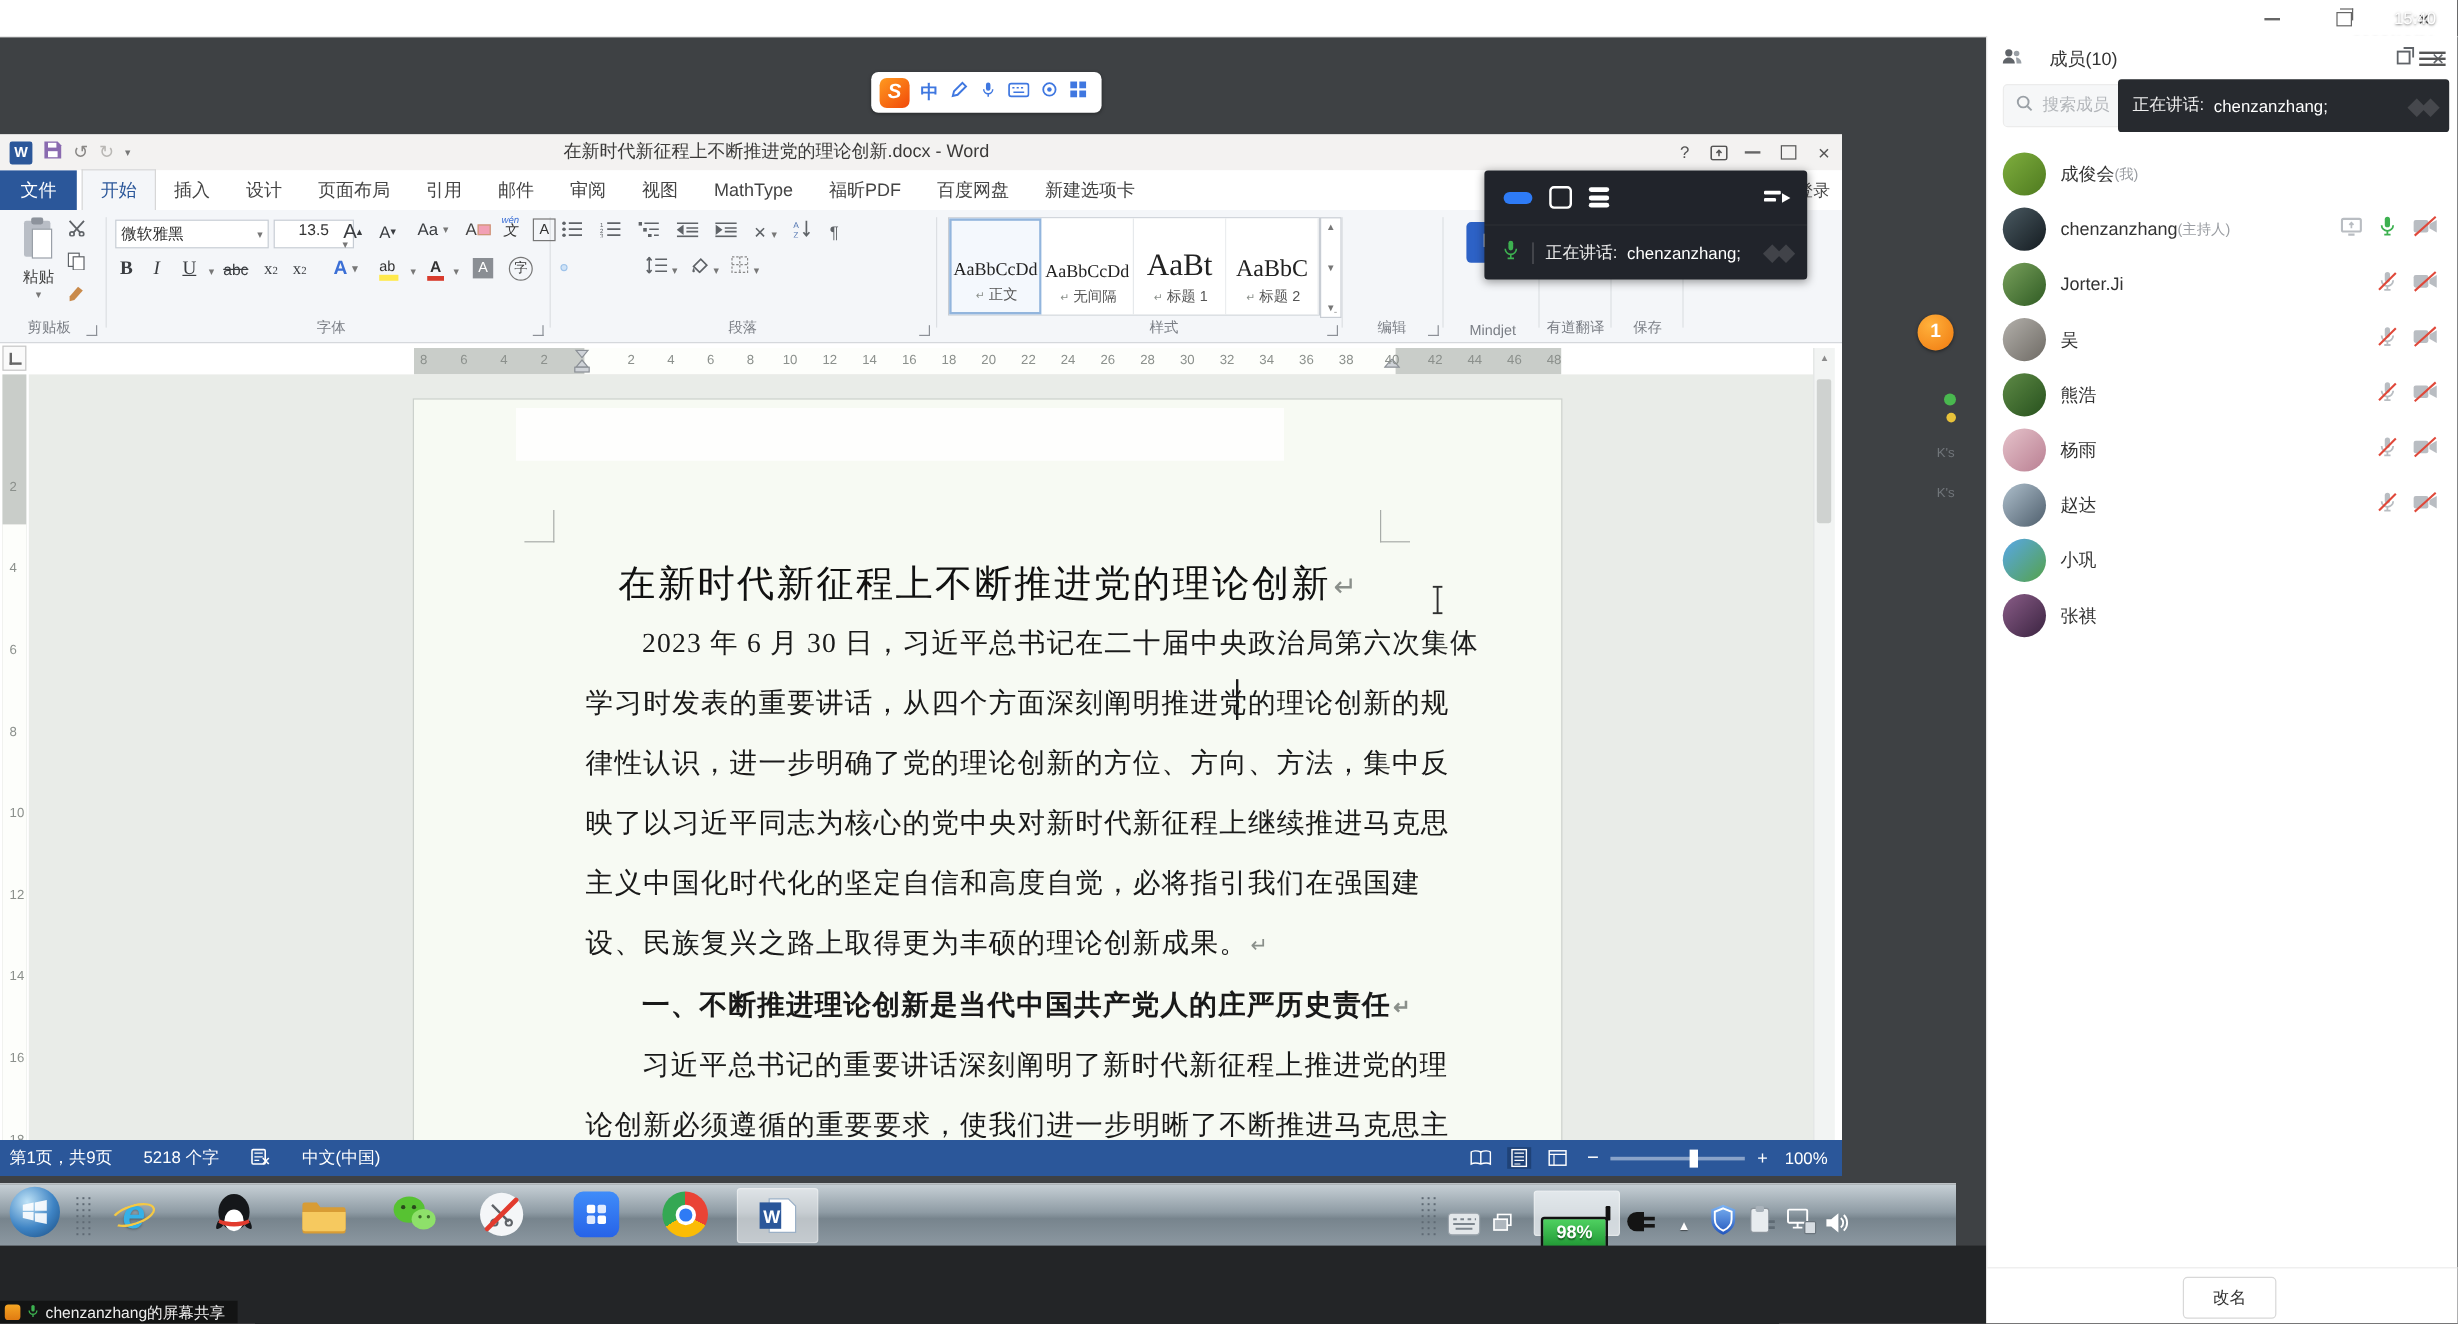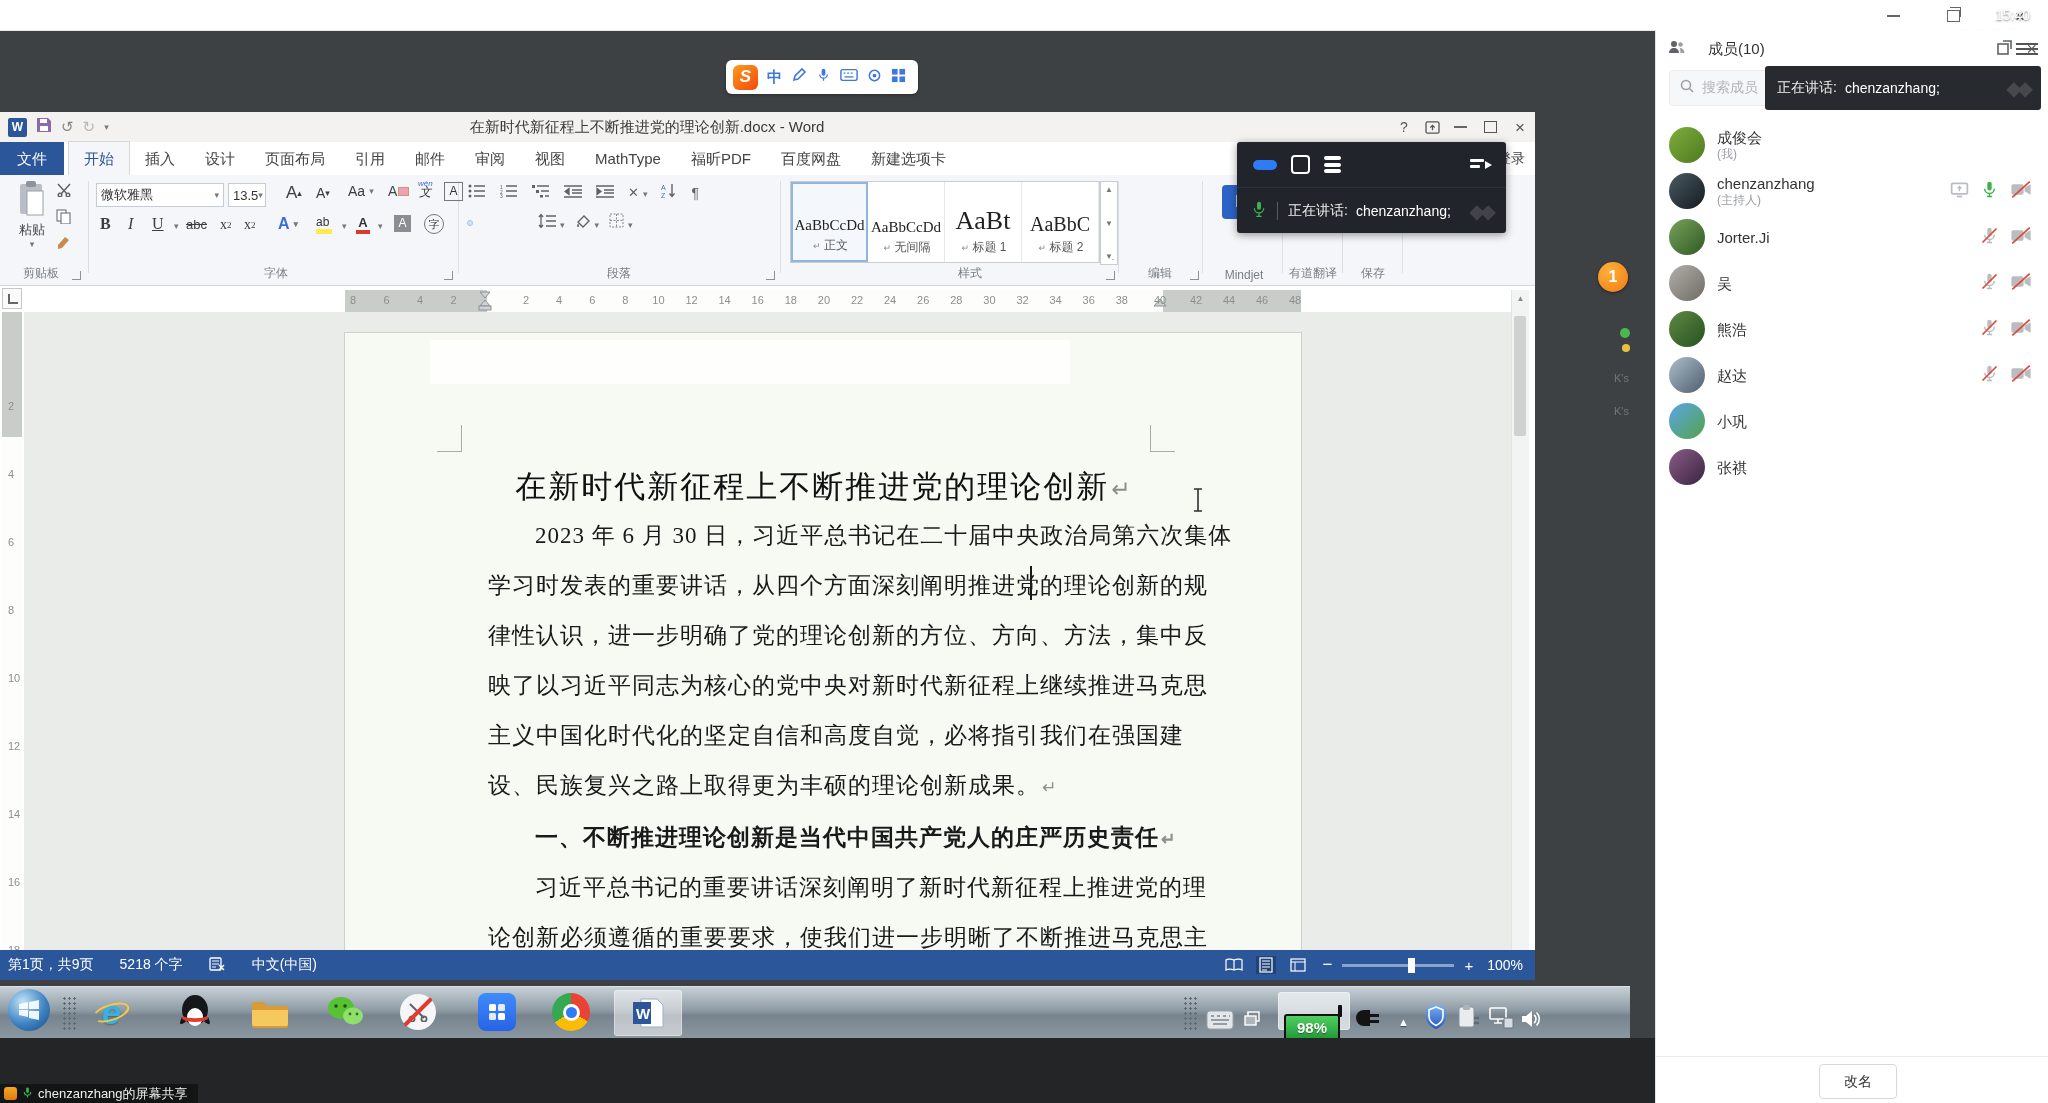--- a/index.html
+++ b/index.html
@@ -18,21 +18,21 @@
   .panel{left:1655px;top:30px;width:393px;height:1073px;background:#fff;border-left:1px solid #e2e2e2;}
   .phead{position:absolute;left:0;top:0;width:100%;height:38px;display:flex;align-items:center;padding:0 12px;box-sizing:border-box;}
   .ptitle{font-size:15px;color:#333;margin-left:23px;}
   .hambtn{position:absolute;right:8px;top:10px;width:22px;height:16px;}
   .hambtn i{display:block;height:0;border-top:2.5px solid #555;margin:3px 0;}
   .searchbox{position:absolute;left:13px;top:40px;width:366px;height:36px;background:#f6f7f8;border:1px solid #ececec;border-radius:4px;display:flex;align-items:center;padding:0 10px;box-sizing:border-box;}
   .searchph{font-size:14px;color:#b3b6ba;margin-left:8px;}
   .mlist{position:absolute;left:0;top:92px;width:100%;}
   .mrow{display:flex;align-items:center;height:46px;padding:0 16px 0 13px;}
   .avatar{width:36px;height:36px;border-radius:50%;margin-right:12px;flex:none;}
-  .mcol{display:flex;flex-direction:column;justify-content:center;}
+  .mcol{display:flex;flex-direction:row;justify-content:center;}
   .mname{font-size:15px;color:#333;line-height:17px;}
   .msub{font-size:12px;color:#9b9ea3;line-height:15px;margin-top:1px;}
   .micons{margin-left:auto;display:flex;gap:9px;align-items:center;}
   .pfoot{position:absolute;left:0;bottom:0;width:100%;height:46px;border-top:1px solid #ececec;background:#fff;}
   .renbtn{position:absolute;left:163px;top:7px;width:76px;height:33px;background:#fff;border:1px solid #d8d8d8;border-radius:4px;
           font-size:14px;color:#333;display:flex;align-items:center;justify-content:center;}
   .ptip{left:1765px;top:66px;width:276px;height:44px;background:rgba(30,33,38,.96);border-radius:3px;display:flex;align-items:center;
         padding:0 12px;box-sizing:border-box;z-index:30;}
   .tiptext{font-size:14px;color:#eee;white-space:nowrap;}
   .tipname{font-size:14px;color:#fff;margin-left:8px;}
@@ -241,21 +241,21 @@
               <path d="M2 9l7-8 4 3-7 8-4 1z" fill="#c98a4b"></path>
             </svg></span>
       </div>
       <div class="glabel" style="left:10px;width:62px;">剪贴板</div>
       <div class="launcher" style="left:72px"></div>
 
       <div class="abs combo" style="left:96px;top:8px;width:128px;">
         <span>微软雅黑</span>
           <span class="dd" style="margin-left:auto">▾</span>
       </div>
-      <div class="abs combo" style="left:228px;top:8px;width:38px;">
+      <div class="abs combo" style="left:228px;top:8px;width:67px;flex-direction:column;">
         <span>13.5</span>
           <span class="dd" style="margin-left:auto">▾</span>
       </div>
       <div class="abs fbtn" style="left:286px;top:8px;font-size:17px;">A<span style="font-size:9px;vertical-align:super">▴</span></div>
       <div class="abs fbtn" style="left:316px;top:10px;font-size:14px;">A<span style="font-size:9px;vertical-align:super">▾</span></div>
       <div class="abs fbtn" style="left:348px;top:8px;">Aa<span class="dd">▾</span></div>
       <div class="abs fbtn" style="left:388px;top:8px;">
           <span style="color:#444">A</span>
           <span style="display:inline-block;width:9px;height:7px;background:#f2a0b5;margin-left:1px;border:1px solid #c97;"></span>
         </div>
@@ -823,39 +823,58 @@
                 <path d="M4 20L20 4" stroke="#e0483a" stroke-width="2"></path>
               </svg></span>
             <span><svg width="24" height="21" viewBox="0 0 26 24">
                 <rect x="2" y="6" width="14" height="12" rx="2" fill="#b9bdc2"></rect>
                 <path d="M17 10l7-4v12l-7-4z" fill="#b9bdc2"></path>
                 <path d="M3 21L23 3" stroke="#e0483a" stroke-width="2"></path>
               </svg></span>
           </div>
         </div>
         <div class="mrow">
-          <div class="avatar" style="background: linear-gradient(135deg, rgb(174, 191, 204), rgb(78, 94, 108));"></div>
+          <div class="avatar" style="background: linear-gradient(135deg, rgb(230, 195, 203), rgb(185, 127, 146));"></div>
           <div class="mcol">
-            <div class="mname">赵达</div>
+            <div class="mname">杨雨</div>
           </div>
           <div class="micons">
             <span><svg width="21" height="21" viewBox="0 0 24 24">
                 <rect x="9.5" y="3" width="5" height="10" rx="2.5" fill="#b9bdc2"></rect>
                 <path d="M6.5 11a5.5 5.5 0 0 0 11 0" fill="none" stroke="#b9bdc2" stroke-width="1.7"></path>
                 <path d="M12 16.5V20M9 20h6" stroke="#b9bdc2" stroke-width="1.7" fill="none"></path>
                 <path d="M4 20L20 4" stroke="#e0483a" stroke-width="2"></path>
               </svg></span>
             <span><svg width="24" height="21" viewBox="0 0 26 24">
                 <rect x="2" y="6" width="14" height="12" rx="2" fill="#b9bdc2"></rect>
                 <path d="M17 10l7-4v12l-7-4z" fill="#b9bdc2"></path>
                 <path d="M3 21L23 3" stroke="#e0483a" stroke-width="2"></path>
               </svg></span>
           </div>
         </div>
         <div class="mrow">
+          <div class="avatar" style="background: linear-gradient(135deg, rgb(174, 191, 204), rgb(78, 94, 108));"></div>
+          <div class="mcol">
+            <div class="mname">赵达</div>
+          </div>
+          <div class="micons">
+            <span><svg width="21" height="21" viewBox="0 0 24 24">
+                <rect x="9.5" y="3" width="5" height="10" rx="2.5" fill="#b9bdc2"></rect>
+                <path d="M6.5 11a5.5 5.5 0 0 0 11 0" fill="none" stroke="#b9bdc2" stroke-width="1.7"></path>
+                <path d="M12 16.5V20M9 20h6" stroke="#b9bdc2" stroke-width="1.7" fill="none"></path>
+                <path d="M4 20L20 4" stroke="#e0483a" stroke-width="2"></path>
+              </svg></span>
+            <span><svg width="24" height="21" viewBox="0 0 26 24">
+                <rect x="2" y="6" width="14" height="12" rx="2" fill="#b9bdc2"></rect>
+                <path d="M17 10l7-4v12l-7-4z" fill="#b9bdc2"></path>
+                <path d="M3 21L23 3" stroke="#e0483a" stroke-width="2"></path>
+              </svg></span>
+          </div>
+        </div>
+        <div class="mrow">
           <div class="avatar" style="background: linear-gradient(135deg, rgb(88, 167, 232), rgb(85, 162, 74));"></div>
           <div class="mcol">
             <div class="mname">小巩</div>
           </div>
           <div class="micons"></div>
         </div>
         <div class="mrow">
           <div class="avatar" style="background: linear-gradient(135deg, rgb(138, 93, 136), rgb(58, 35, 64));"></div>
           <div class="mcol">
             <div class="mname">张祺</div>

